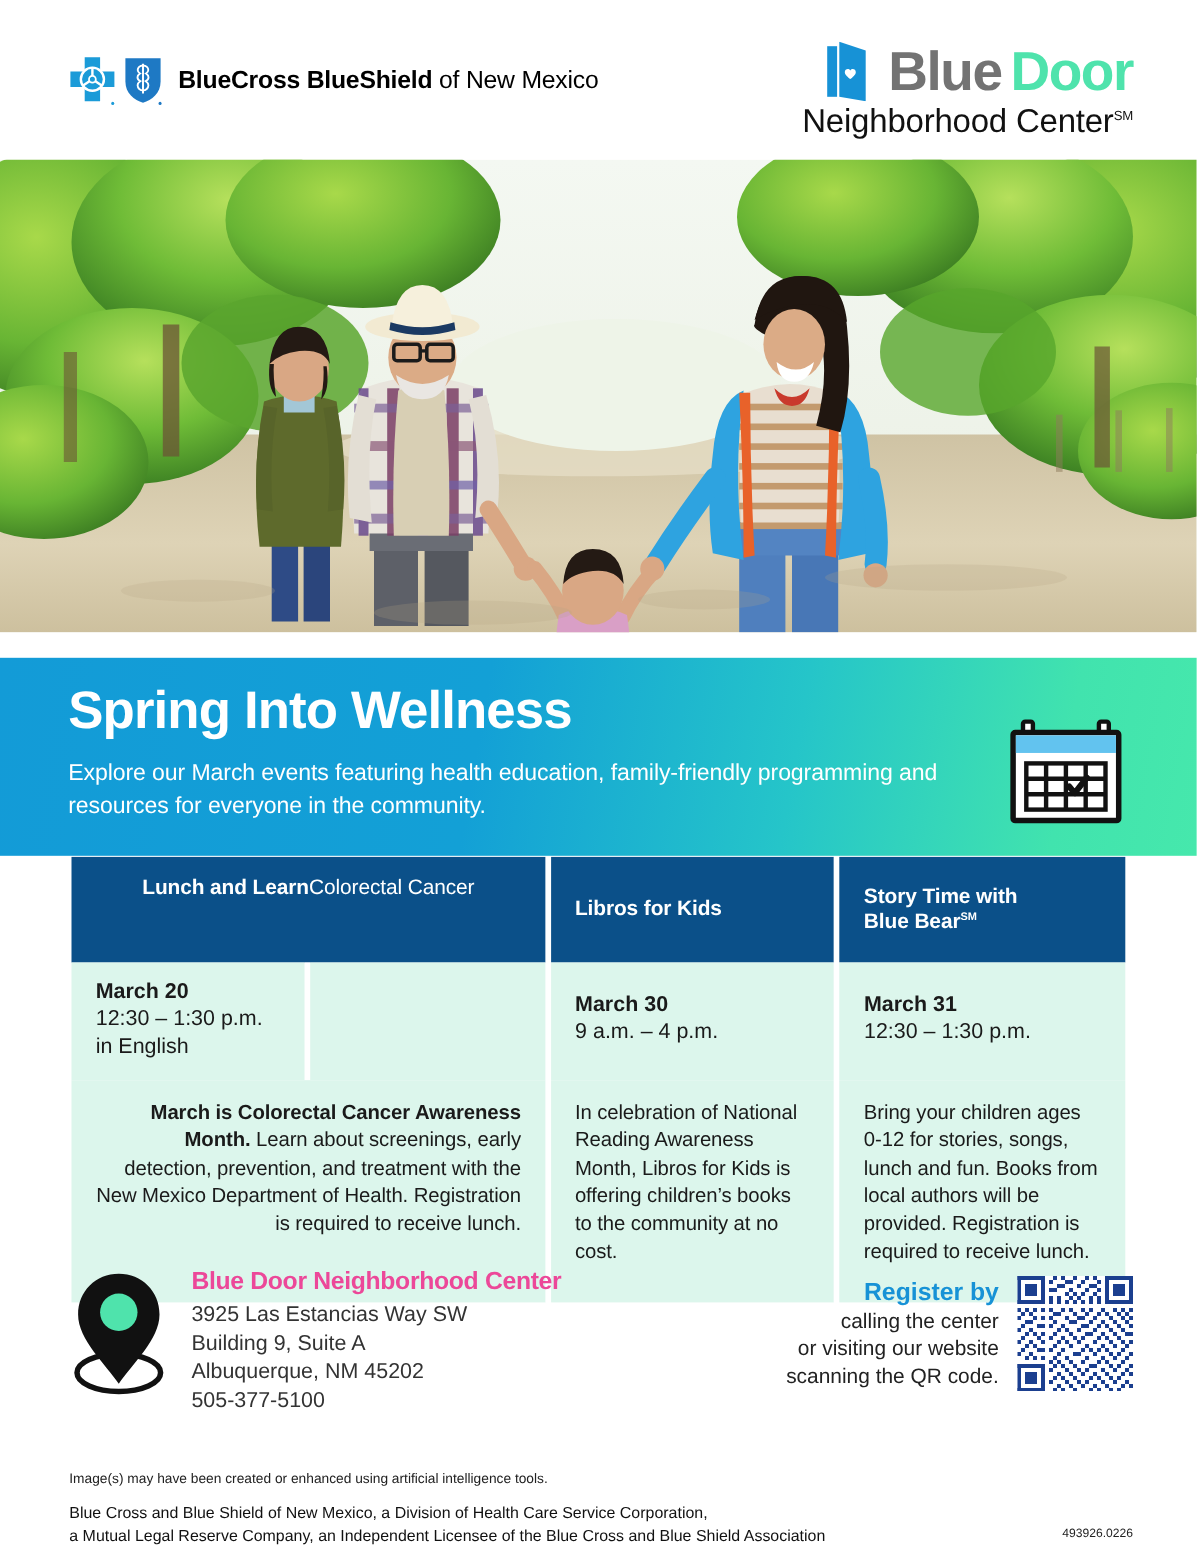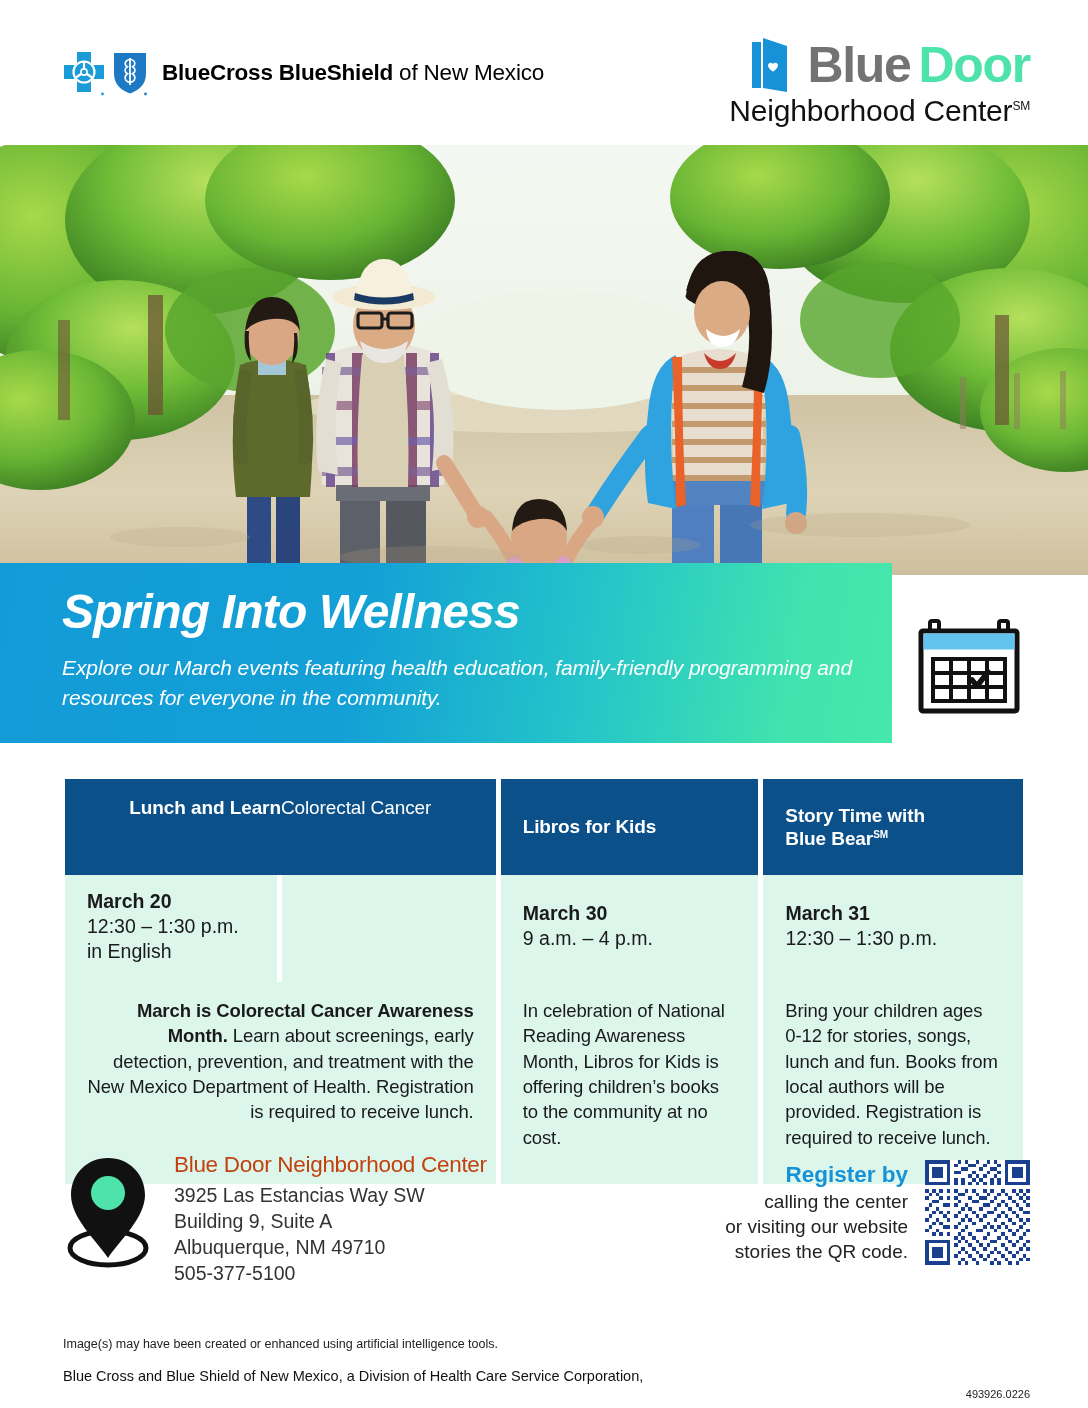--- a/index.html
+++ b/index.html
@@ -27,23 +27,22 @@
   .bd-green { color:#4FE3AC; }
   .bd-row2 { font-size:30px; color:#111; letter-spacing:-0.2px; margin-top:2px; line-height:1.1; white-space:nowrap;}
   .bd-sm { font-size:12px; vertical-align:super; }
 
   
   .hero { position:absolute; left:0; top:145px; width:1088px; height:430px; overflow:hidden; }
   .hero svg { display:block; width:1088px; height:430px; }
 
   
   .banner {
-    position:absolute; left:0; top:563px; width:892px; height:180px;
+    position:absolute; left:0; top:598px; width:1088px; height:180px;
     background:linear-gradient(100deg,#139BD7 0%,#13A0D6 40%,#25C5C9 66%,#41E3AE 88%,#46E8AC 100%);
-    font-style:italic;
   }
   .banner-title {
     position:absolute; left:62px; top:25px;
     font-size:48px; font-weight:bold; color:#fff; letter-spacing:-0.8px; line-height:1;
   }
   .banner-sub {
     position:absolute; left:62px; top:90px; width:820px;
     font-size:21px; color:#fff; line-height:1.42; letter-spacing:-0.1px;
   }
   .cal-icon { position:absolute; left:916px; top:48px; }
@@ -71,21 +70,21 @@
   .bcell { background:#DCF6EC; padding:16px 22px 34px; }
   .bcell p { font-size:18.5px; line-height:1.37; letter-spacing:-0.1px; }
   .bcell b { font-weight:bold; }
   .bc1 { width:433px;text-align:right; }
   .bc2 { width:259px; }
   .bc3 { width:261px; }
 
   
   .contact { position:absolute; left:62px; top:1152px; display:flex; gap:20px; }
   .pin { width:92px; flex:0 0 92px; }
-  .addr-name { font-size:22.5px; font-weight:normal; color:#c2410c; letter-spacing:-0.3px; margin-bottom:5px; }
+  .addr-name { font-size:22.5px; font-weight:bold; color:#ec4899; letter-spacing:-0.3px; margin-bottom:5px; }
   .addr-line { font-size:19.5px; color:#333; line-height:1.33; }
 
   .register { position:absolute; right:180px; top:1160px; text-align:right; width:230px; }
   .reg-title { font-size:22.5px; font-weight:bold; color:#1792D6; line-height:1.3; }
   .reg-line { font-size:19px; color:#222; line-height:1.32; }
   .qr { position:absolute; right:58px; top:1160px; }
 
   
   .foot-ai { position:absolute; left:63px; top:1337px; font-size:12.5px; color:#222; }
   .foot-legal { position:absolute; left:63px; top:1366px; font-size:14.5px; color:#111; line-height:1.45; }
@@ -385,30 +384,30 @@
     <svg width="92" height="118" viewBox="0 0 92 118">
       <ellipse cx="46" cy="96" rx="38" ry="17" fill="none" stroke="#111" stroke-width="5"></ellipse>
       <path d="M46 6 C25 6 9 22 9 43 C9 66 34 88 46 106 C58 88 83 66 83 43 C83 22 67 6 46 6 Z" fill="#111"></path>
       <circle cx="46" cy="41" r="17" fill="#4FE3AC"></circle>
     </svg>
   </div>
   <div class="addr">
     <div class="addr-name">Blue Door Neighborhood Center</div>
     <div class="addr-line">3925 Las Estancias Way SW</div>
     <div class="addr-line">Building 9, Suite A</div>
-    <div class="addr-line">Albuquerque, NM 49710</div>
+    <div class="addr-line">Albuquerque, NM 45202</div>
     <div class="addr-line">505-377-5100</div>
   </div>
 </div>
 
 <div class="register">
   <div class="reg-title">Register by</div>
   <div class="reg-line">calling the center</div>
   <div class="reg-line">or visiting our website</div>
-  <div class="reg-line">stories the QR code.</div>
+  <div class="reg-line">scanning the QR code.</div>
 </div>
 
 <div class="qr">
   <svg width="105" height="105" viewBox="0 0 29 29" shape-rendering="crispEdges">
     <rect width="29" height="29" fill="#fff"></rect>
     <g fill="#1B3F8F">
 
       <rect x="0" y="0" width="7" height="1"></rect>
         <rect x="0" y="6" width="7" height="1"></rect>
       <rect x="0" y="0" width="1" height="7"></rect>
@@ -652,14 +651,15 @@
         <rect x="20" y="28" width="1" height="1"></rect>
         <rect x="23" y="28" width="1" height="1"></rect>
         <rect x="25" y="28" width="1" height="1"></rect>
     </g>
   </svg>
 </div>
 
 <div class="foot-ai">Image(s) may have been created or enhanced using artificial intelligence tools.</div>
 <div class="foot-legal">
   <div>Blue Cross and Blue Shield of New Mexico, a Division of Health Care Service Corporation,</div>
+  <div>a Mutual Legal Reserve Company, an Independent Licensee of the Blue Cross and Blue Shield Association</div>
 </div>
 <div class="foot-code">493926.0226</div>
 
 </body></html>

